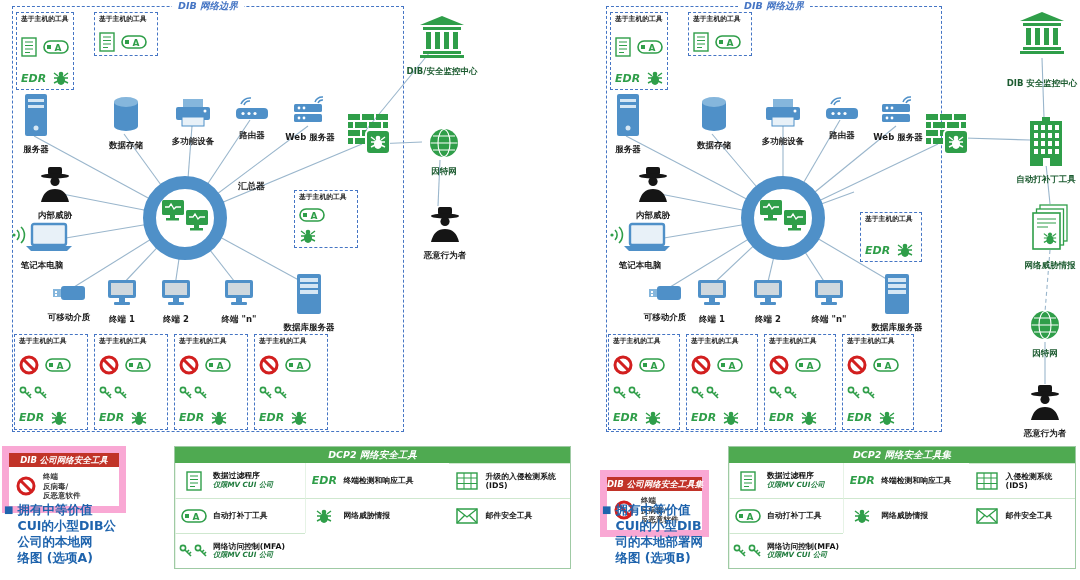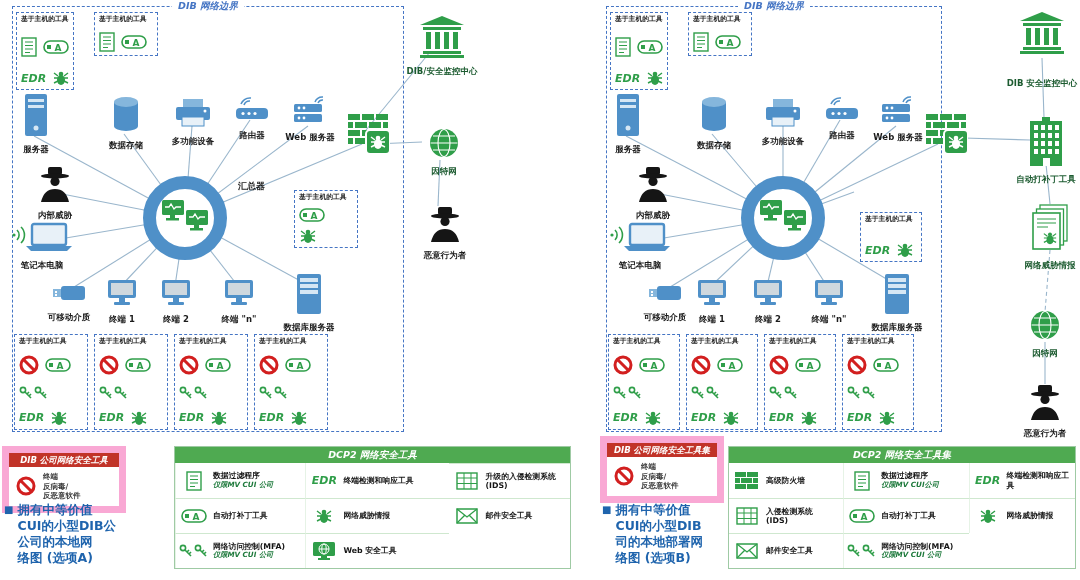--- a/index.html
+++ b/index.html
@@ -162,37 +162,20 @@
                     <path d="M6 6 L12 12 M10 10 l2 -2 M8 8 l2 -2"></path>
                   </g>
                 </svg>
               </span>
             </span>
             <div>
               <div class="cell-label">网络访问控制(MFA)</div>
               <div class="cell-sub">仅限MV CUI 公司</div>
             </div>
           </div>
-          <div class="dcp2-cell not-first-col">
-            <span class="cell-icon">
-              <span class="icon">
-                <svg width="24" height="20" viewBox="0 0 24 20">
-                  <rect x="1" y="1" width="22" height="14" rx="1.5" fill="#2f9e49"></rect>
-                  <circle cx="12" cy="8" r="5" fill="none" stroke="#fff" stroke-width="1"></circle>
-                  <ellipse cx="12" cy="8" rx="2.2" ry="5" fill="none" stroke="#fff" stroke-width="1"></ellipse>
-                  <path d="M7 8 h10" stroke="#fff"></path>
-                  <rect x="9" y="15" width="6" height="2" fill="#2f9e49"></rect>
-                  <rect x="6" y="17" width="12" height="2" fill="#2f9e49"></rect>
-                </svg>
-              </span>
-            </span>
-            <div>
-              <div class="cell-label">Web 安全工具</div>
-            </div>
-          </div>
         </div>
     </div>
   <div class="boundary" style="left: 12px; top: 6px; width: 392px; height: 426px;">
         <span class="boundary-label">DIB 网络边界</span>
       </div>
       <svg width="540" height="580" class="wires">
         <line x1="185" y1="218" x2="34" y2="136" stroke="#9ab6cc" stroke-width="1.1"></line>
         <line x1="185" y1="218" x2="124" y2="134" stroke="#9ab6cc" stroke-width="1.1"></line>
         <line x1="185" y1="218" x2="192" y2="126" stroke="#9ab6cc" stroke-width="1.1"></line>
         <line x1="185" y1="218" x2="250" y2="120" stroke="#9ab6cc" stroke-width="1.1"></line>
@@ -682,21 +665,21 @@
             <ellipse cx="17" cy="10" rx="14" ry="2.6"></ellipse>
             <circle cx="17" cy="15.5" r="4.6"></circle>
             <path d="M3 36 q3 -13 14 -13 q11 0 14 13 Z"></path>
           </svg>
         </span>
         <span class="nlabel">恶意行为者</span>
       </div>
     </div>
 
   <div class="diagram" style="left:540px">
-    <div class="legend" style="left: 60px; top: 436px; width: 124px;">
+    <div class="legend" style="left: 60px; top: 470px; width: 109px;">
       <div class="legend-header">DIB 公司网络安全工具集</div>
       <div class="legend-body">
         <span class="icon js-icon">
             <svg width="20" height="20" viewBox="0 0 20 20">
               <circle cx="10" cy="10" r="8" fill="#fff" stroke="#d21f1f" stroke-width="3"></circle>
               <path d="M4.5 4.5 L15.5 15.5" stroke="#d21f1f" stroke-width="3"></path>
             </svg>
           </span>
         <div class="legend-lines">
           <div>终端</div>
@@ -710,38 +693,20 @@
       <div class="caption-lines">
         <div>拥有中等价值</div>
         <div>CUI的小型DIB</div>
         <div>司的本地部署网</div>
         <div>络图 (选项B)</div>
       </div>
     </div>
     <div class="dcp2" style="left: 188px; top: 446px; width: 348px;">
       <div class="dcp2-header">DCP2 网络安全工具集</div>
       <div class="dcp2-body">
-          <div class="dcp2-cell first-row">
-            <span class="cell-icon">
-              <span class="icon">
-                <svg width="24" height="18" viewBox="0 0 24 18" fill="#2f9e49">
-                  <rect width="11" height="5"></rect>
-                  <rect x="12" width="11" height="5"></rect>
-                  <rect y="6" width="5" height="5"></rect>
-                  <rect x="6" y="6" width="11" height="5"></rect>
-                  <rect x="18" y="6" width="5" height="5"></rect>
-                  <rect y="12" width="11" height="5"></rect>
-                  <rect x="12" y="12" width="11" height="5"></rect>
-                </svg>
-              </span>
-            </span>
-            <div>
-              <div class="cell-label">高级防火墙</div>
-            </div>
-          </div>
           <div class="dcp2-cell first-row not-first-col">
             <span class="cell-icon">
               <span class="icon">
                 <svg width="16" height="20" viewBox="0 0 16 20">
                   <rect x="1" y="1" width="14" height="18" fill="#fff" stroke="#2f9e49" stroke-width="1.4"></rect>
                   <path d="M4 5 h8 M4 8.5 h8 M4 12 h8 M4 15.5 h5" stroke="#2f9e49" stroke-width="1.2"></path>
                 </svg>
               </span>
             </span>
             <div>

